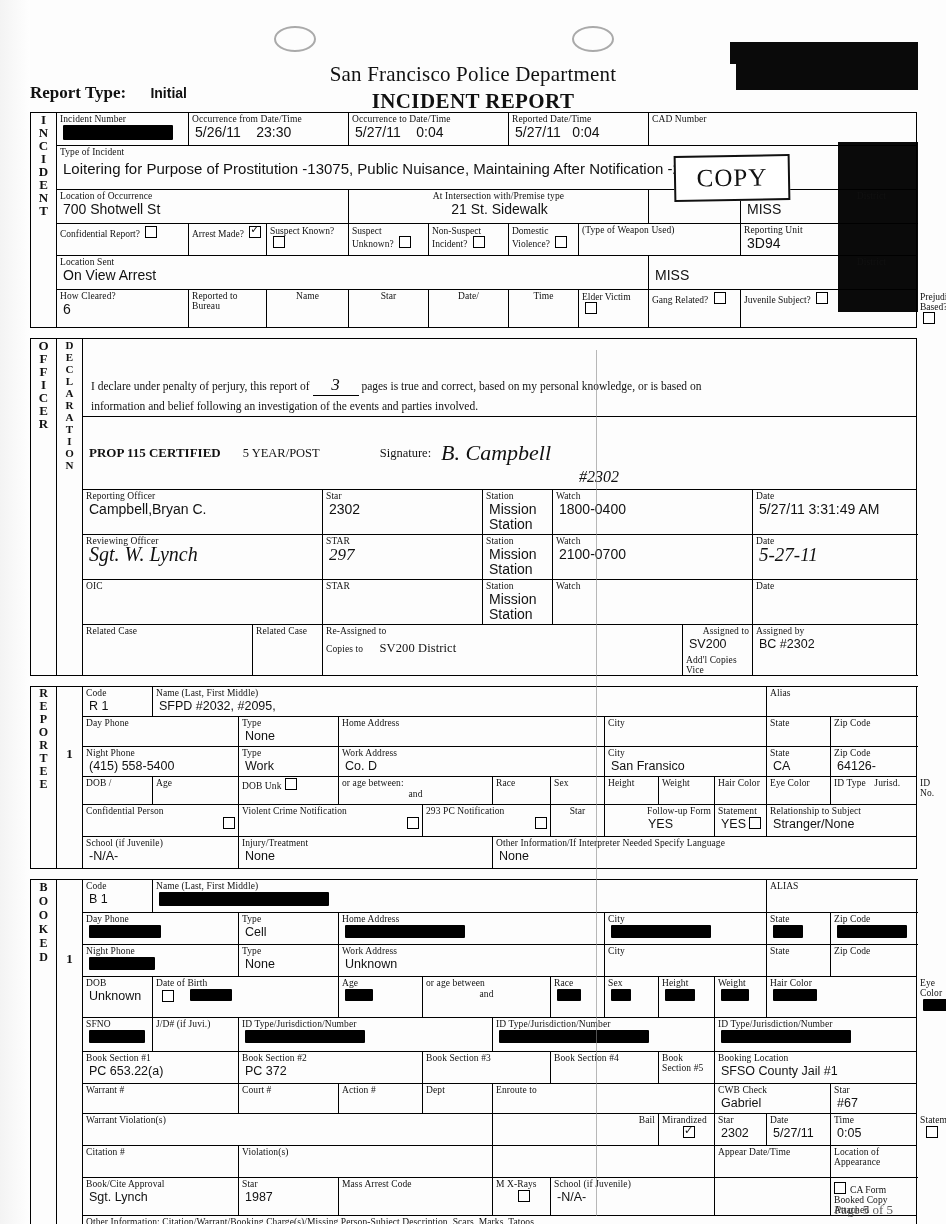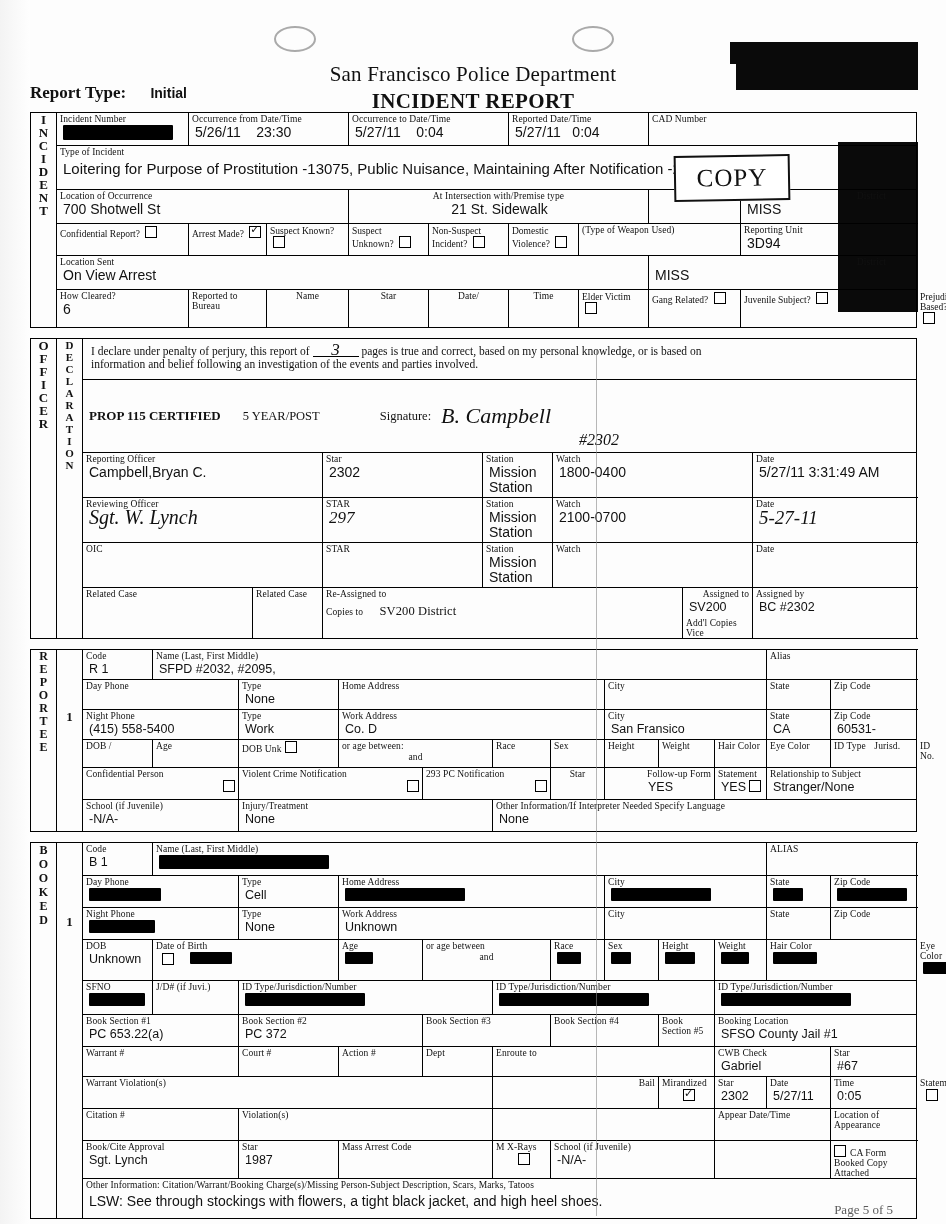--- a/index.html
+++ b/index.html
@@ -27,21 +27,21 @@
   .val{font-size:14px;padding:1px 4px 2px 6px;line-height:15px;font-family:"Liberation Sans",sans-serif;}
   .val.sm{font-size:12.5px;}
   .sect{width:26px;text-align:center;font-size:13px;font-weight:bold;letter-spacing:0;line-height:13px;padding-top:4px;}
   .sect span{display:block;}
   .cb{display:inline-block;width:10px;height:10px;border:1px solid #000;vertical-align:-1px;margin-left:3px;background:#fff;}
   .cb.checked{position:relative;}
   .cb.checked:after{content:"✓";position:absolute;left:0px;top:-4px;font-size:11px;}
   .copy-stamp{position:absolute;left:674px;top:155px;width:112px;height:42px;border:2px solid #111;background:#fff;display:flex;align-items:center;justify-content:center;font-size:25px;font-family:"Liberation Serif",serif;letter-spacing:1px;transform:rotate(-1deg);}
   .hand{font-family:"Liberation Serif",serif;font-style:italic;font-size:17px;}
   .pagefoot{position:absolute;right:53px;bottom:6px;font-size:13px;color:#333;opacity:.8;}
-  .decl{font-size:11.5px;line-height:13px;padding:4px 6px 0 8px;}
+  .decl{font-size:11.5px;line-height:20px;padding:4px 6px 0 8px;margin-top:32px;}
   .underline-blank{display:inline-block;border-bottom:1px solid #000;width:46px;text-align:center;}
   .chkline{font-size:9.5px;padding:2px 3px;}
   .edgefade{position:absolute;left:0;top:0;width:30px;height:1224px;background:linear-gradient(90deg,#efefef,#ffffff);opacity:.7;}
 </style>
 </head>
 <body>
 
 <div class="page">
   <div class="edgefade"></div>
 
@@ -476,21 +476,21 @@
         <td colspan="3">
           <div class="lbl">City</div>
           <div class="val sm">San Fransico</div>
         </td>
         <td>
           <div class="lbl">State</div>
           <div class="val sm">CA</div>
         </td>
         <td colspan="2">
           <div class="lbl">Zip Code</div>
-          <div class="val sm">60531-</div>
+          <div class="val sm">64126-</div>
         </td>
       </tr>
       <tr style="height:28px">
         <td>
               <div class="lbl">DOB  /</div>
             </td>
         <td>
               <div class="lbl">Age</div>
             </td>
         <td>

